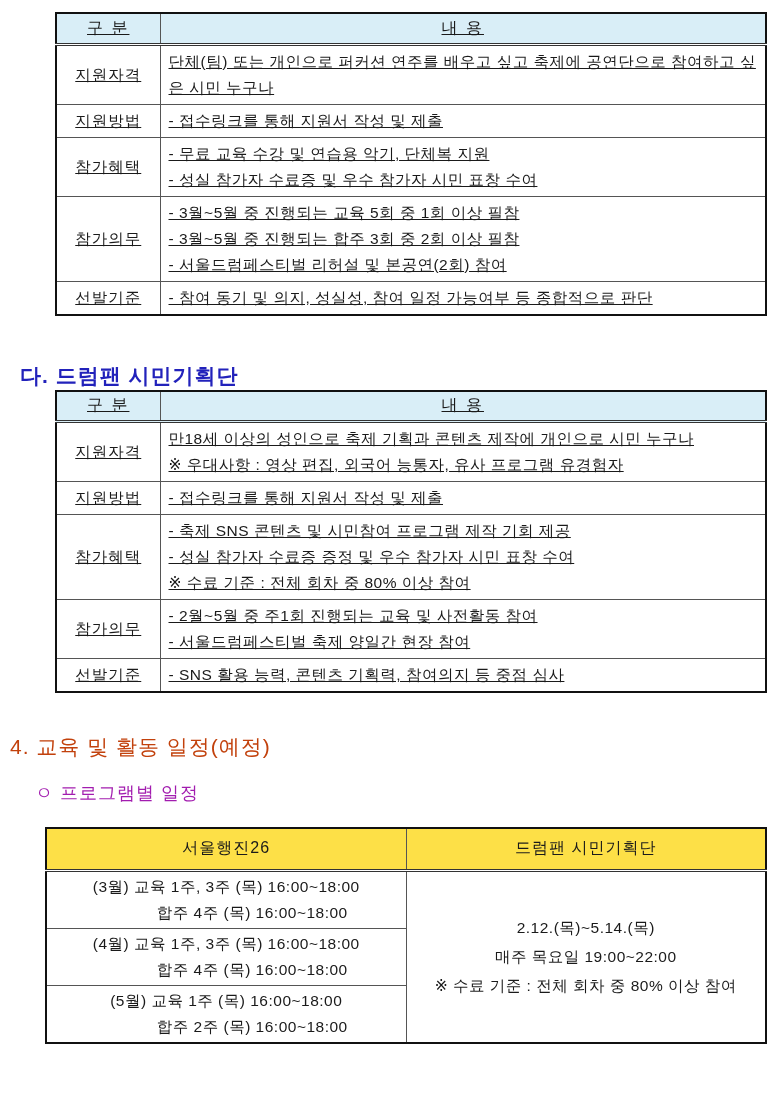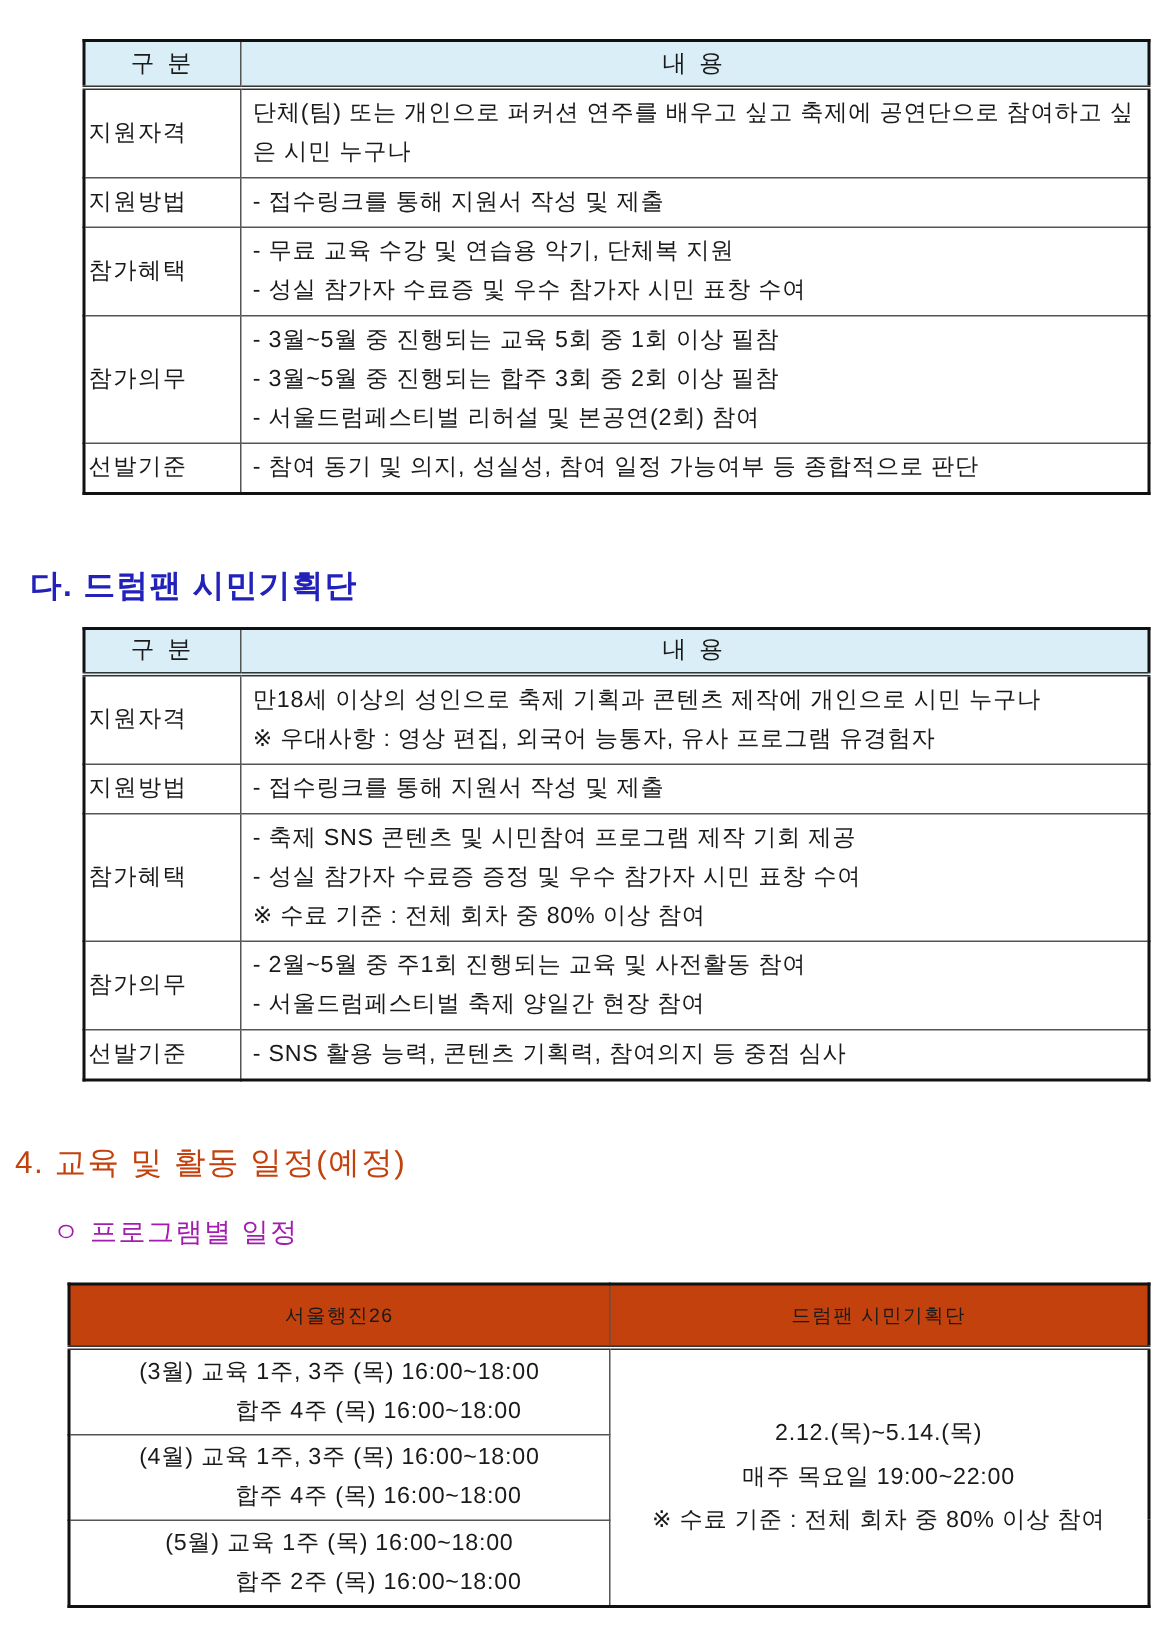--- a/index.html
+++ b/index.html
@@ -34,61 +34,61 @@
     letter-spacing: 1px;
     margin-top: 20px;
     margin-left: 25px;
   }
 
   table { border-collapse: collapse; table-layout: fixed; }
 
   .info-table {
     width: 710px;
     margin-left: 45px;
-    margin-top: 14px;
     border: 2px solid #111;
+    text-decoration: underline;
   }
   .info-table th {
     background: #d9eef7;
     border: 1px solid #555;
     border-bottom: 3px double #333;
     font-size: 16px;
     font-weight: 400;
     letter-spacing: 2px;
     height: 31px;
     text-align: center;
   }
   .info-table td {
     border: 1px solid #555;
     font-size: 15.5px;
     line-height: 26px;
     padding: 3px 8px;
     vertical-align: middle;
   }
   .info-table td.lbl {
-    text-align: left;
+    text-align: center;
     letter-spacing: 1px;
     padding: 2px 2px;
   }
   .info-table col.c1 { width: 104px; }
   .info-table col.c2 { width: 606px; }
   .cell-line { letter-spacing: 0.5px; }
 
   .sched-table {
     width: 720px;
     margin-left: 35px;
     margin-top: 22px;
     border: 2px solid #111;
   }
   .sched-table col.half { width: 360px; }
   .sched-table th {
-    background: #c2410c;
+    background: #fde047;
     border: 1px solid #555;
     border-bottom: 3px double #333;
-    font-size: 13px;
+    font-size: 16px;
     font-weight: 400;
     letter-spacing: 1px;
     height: 42px;
     text-align: center;
   }
   .sched-table td {
     border: 1px solid #555;
     font-size: 15.5px;
     vertical-align: middle;
     padding: 2px 6px;

